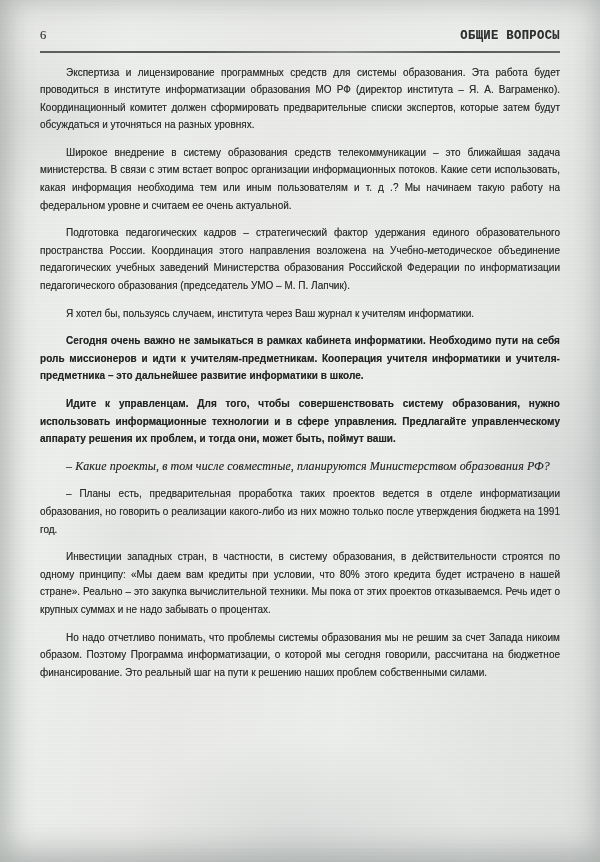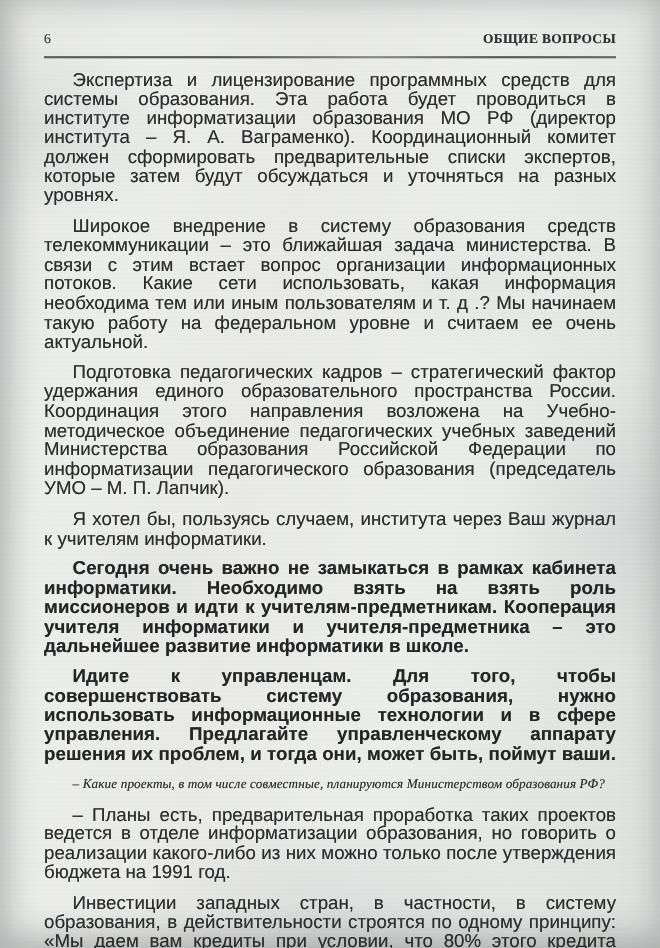--- a/index.html
+++ b/index.html
@@ -72,21 +72,21 @@
     padding-top: 28px;
     height: 18px;
   }
   .folio {
     font-family: "Liberation Serif", serif;
     font-size: 12.5px;
     color: #3a3c3c;
     letter-spacing: .2px;
   }
   .runhead-title {
-    font-family: Liberation Serif, serif;
+    font-family: Liberation Mono, monospace;
     font-weight: bold;
     font-size: 12.2px;
     letter-spacing: .35px;
     color: #2f3131;
     text-align: right;
   }
   .rule {
     margin-top: 5px;
     height: 1.5px;
     background: linear-gradient(90deg,
@@ -98,21 +98,21 @@
   }
 
   
   .body {
     margin-top: 11px;
   }
   p {
     margin: 0 0 10.5px 0;
     text-indent: 26px;
     text-align: justify;
-    font-size: 17px;
+    font-size: 10px;
     line-height: 17.6px;
     color: #2b2d2d;
     font-family: "Liberation Sans", sans-serif;
     -webkit-font-smoothing: none;
   }
   p.tight { margin-bottom: 10px; }
 
   p.bold {
     font-weight: bold;
     letter-spacing: .05px;
@@ -149,21 +149,21 @@
 
     <div class="body">
       <p class="tight">Экспертиза и лицензирование программных средств для системы образования.  Эта работа будет проводиться в институте информатизации образования МО РФ (директор института – Я. А. Ваграменко). Координационный комитет должен сформировать предварительные списки экспертов, которые затем будут обсуждаться и уточняться на разных уровнях.</p>
 
       <p class="tight">Широкое внедрение в систему образования средств телекоммуникации – это ближайшая задача министерства. В связи с этим встает вопрос организации информационных потоков. Какие сети использовать, какая информация необходима тем или иным пользователям и т. д .? Мы начинаем такую работу на федеральном уровне и считаем ее очень актуальной.</p>
 
       <p class="tight">Подготовка педагогических кадров – стратегический фактор удержания единого образовательного пространства России. Координация этого направления возложена на Учебно-методическое объединение педагогических учебных заведений Министерства образования Российской Федерации по информатизации педагогического образования (председатель УМО – М. П. Лапчик).</p>
 
       <p class="tight">Я хотел бы, пользуясь случаем, института через Ваш журнал к учителям информатики.</p>
 
-      <p class="bold tight">Сегодня очень важно не замыкаться в рамках кабинета информатики. Необходимо взять на взять роль миссионеров и идти к учителям-предметникам. Кооперация учителя информатики и учителя-предметника – это дальнейшее развитие информатики в школе.</p>
+      <p class="bold tight">Сегодня очень важно не замыкаться в рамках кабинета информатики. Необходимо пути на себя роль миссионеров и идти к учителям-предметникам. Кооперация учителя информатики и учителя-предметника – это дальнейшее развитие информатики в школе.</p>
 
       <p class="bold tight">Идите к управленцам. Для того, чтобы совершенствовать систему образования, нужно использовать информационные технологии и в сфере управления. Предлагайте управленческому аппарату решения их проблем, и тогда они, может быть, поймут ваши.</p>
 
       <p class="ital dash tight">– Какие проекты, в том числе совместные, планируются Министерством образования РФ?</p>
 
       <p class="dash tight">– Планы есть, предварительная проработка таких проектов ведется в отделе информатизации образования, но говорить о реализации какого-либо из них можно только после утверждения бюджета на 1991 год.</p>
 
       <p class="tight">Инвестиции западных стран, в частности, в систему образования,  в действительности строятся по одному принципу: «Мы даем вам кредиты при условии, что 80% этого кредита будет истрачено в нашей стране». Реально – это закупка вычислительной техники. Мы пока от этих проектов отказываемся. Речь идет о крупных суммах и не надо забывать о процентах.</p>
 
 

